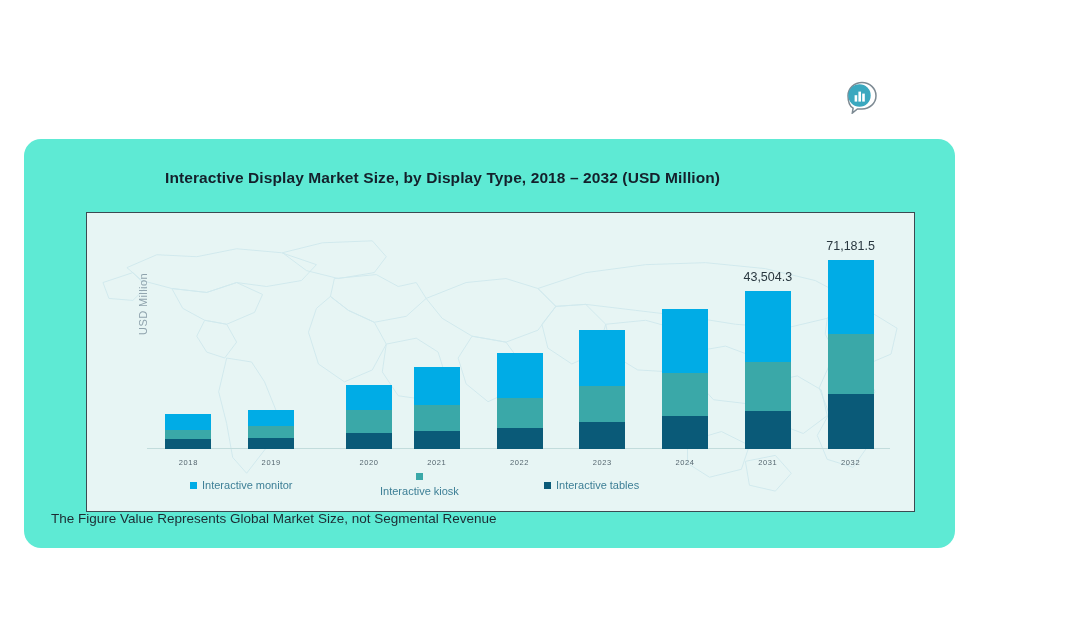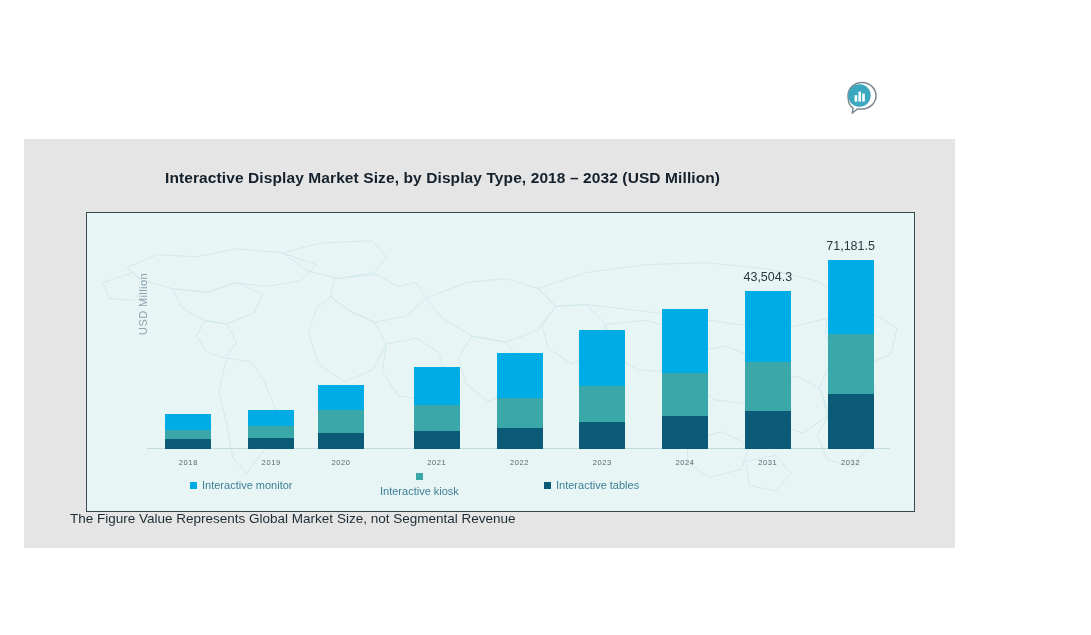--- a/index.html
+++ b/index.html
@@ -20,29 +20,30 @@
   #brand-name .c1{color:#2aa8c4;}
   #brand-name .c2{color:#5f6a72;}
   #brand-tag{
     font-size:6.2px;color:#8b969d;letter-spacing:2.4px;
     margin-top:4px;white-space:nowrap;
   }
 
   
   #panel{
     position:absolute;left:24px;top:139px;width:931px;height:409px;
-    background:#e5e5e5;
+    background:#5eead4;
+    border-radius:17px;
   }
   #chart-title{
     position:absolute;left:141px;top:30px;
     font-size:15.5px;font-weight:bold;color:#14202b;
     letter-spacing:.1px;white-space:nowrap;
   }
   #footnote{
-    position:absolute;left:46px;top:372px;
+    position:absolute;left:27px;top:372px;
     font-size:13.5px;color:#1d2b33;white-space:nowrap;
   }
 
   
   #chart-box{
     position:absolute;left:62px;top:73px;width:829px;height:300px;
     border:1.5px solid #3b4a52;background:#e7f5f4;
     box-sizing:border-box;overflow:hidden;
   }
   #map-watermark{
@@ -153,21 +154,21 @@
           <div class="x-tick">2018</div>
         </div>
         <div class="bar-col" style="left: 101.167px;">
           <div class="bar-stack">
             <div class="seg" style="height: 16px; background: rgb(0, 172, 230);"></div>
             <div class="seg" style="height: 12px; background: rgb(58, 168, 168);"></div>
             <div class="seg" style="height: 11px; background: rgb(10, 90, 120);"></div>
           </div>
           <div class="x-tick">2019</div>
         </div>
-        <div class="bar-col" style="left: 171px;">
+        <div class="bar-col" style="left: 199px;">
           <div class="bar-stack">
             <div class="seg" style="height: 25px; background: rgb(0, 172, 230);"></div>
             <div class="seg" style="height: 23px; background: rgb(58, 168, 168);"></div>
             <div class="seg" style="height: 16px; background: rgb(10, 90, 120);"></div>
           </div>
           <div class="x-tick">2020</div>
         </div>
         <div class="bar-col" style="left: 266.722px;">
           <div class="bar-stack">
             <div class="seg" style="height: 38px; background: rgb(0, 172, 230);"></div>

